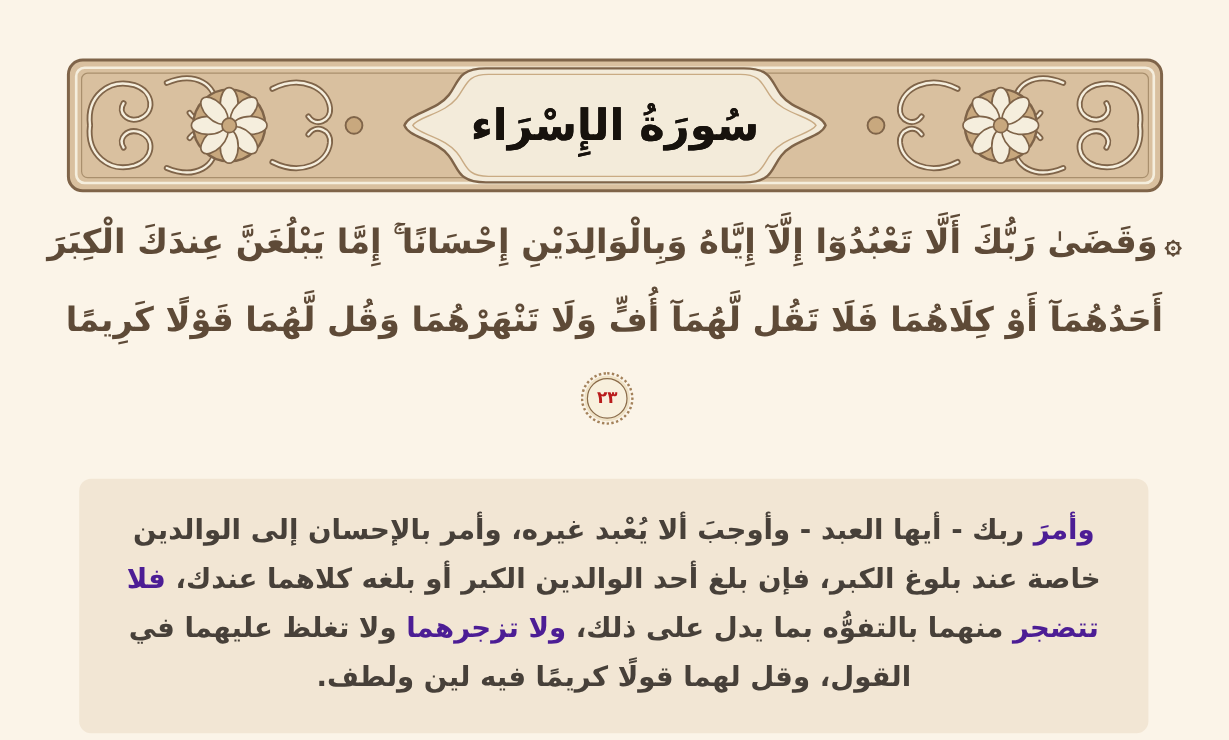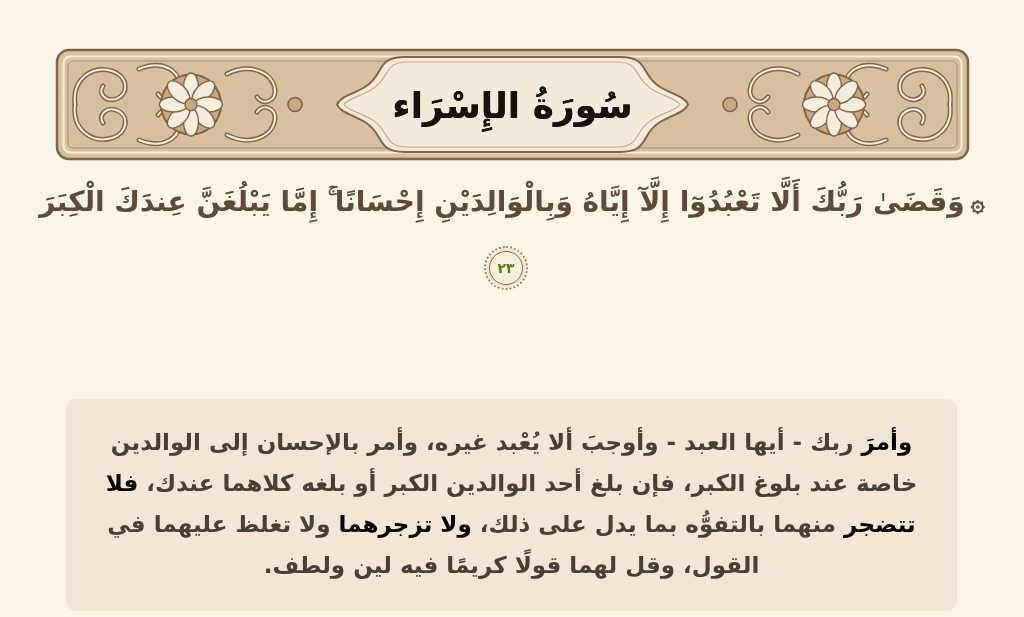--- a/index.html
+++ b/index.html
@@ -36,21 +36,21 @@
     direction:rtl; text-align:center;
     color:#5e4a37;
     font-size:28px; font-weight:bold;
   }
   .verse-line { line-height:64px; }
   .rub-el-hizb { font-size:24px; margin-left:6px; color:#5e4a37; }
   .ayah-medallion {
     display:inline-flex; align-items:center; justify-content:center;
     width:34px; height:34px; margin-right:12px; vertical-align:middle;
     border:1.6px solid #8a6b49; border-radius:50%;
-    background:#f8f0dd; color:#4d7c0f;
+    background:#f8f0dd; color:#b91c1c;
     font-size:14px; font-weight:bold; line-height:1;
     box-shadow:0 0 0 2px #efe2c6;
     outline:2px dotted #a3815a; outline-offset:3px;
   }
 
   
   .section-label {
     position:absolute; top:349px; right:76px;
     direction:rtl;
     color:#a79078; font-size:20px; font-weight:bold;
@@ -61,21 +61,21 @@
     position:absolute; left:66px; top:399px;
     width:891px; height:212px;
     background:#f2e6d4; border-radius:10px;
     padding:23px 30px;
   }
   .tafsir-text {
     direction:rtl; text-align:center;
     font-size:23px; font-weight:bold;
     line-height:41px; color:#474039;
   }
-  .tafsir-text .hl { color:#000000; }
+  .tafsir-text .hl { color:#4c1d95; }
 </style>
 </head>
 <body>
 
 <div class="page">
 
   <div class="frame-band">
     <svg viewBox="0 0 915 113" preserveAspectRatio="none">
 
       <rect x="2" y="2" width="911" height="109" rx="12" fill="#d9c09f" stroke="#7f6449" stroke-width="2.5"></rect>
@@ -125,21 +125,21 @@
       <use href="#sideOrnament" transform="translate(915 0) scale(-1 1)"></use>
 
       <path d="M350,9 H565 C595,9 585,27 605,39 C619,47 630,49 633,56.5 C630,64 619,66 605,74 C585,86 595,104 565,104 H350 C320,104 330,86 310,74 C296,66 285,64 282,56.5 C285,49 296,47 310,39 C330,27 320,9 350,9 Z" fill="#f3ebda" stroke="#7f6449" stroke-width="2"></path>
       <path d="M352,14 H562 C586,14 578,30 598,42 C610,49 622,51 625,56.5 C622,62 610,64 598,71 C578,83 586,99 562,99 H352 C328,99 336,83 316,71 C304,64 292,62 289,56.5 C292,51 304,49 316,42 C336,30 328,14 352,14 Z" fill="none" stroke="#c9ab84" stroke-width="1.2"></path>
     </svg>
     <div class="surah-title">سُورَةُ الإِسْرَاء</div>
   </div>
 
   <div class="verse-block">
     <div class="verse-line"><span class="rub-el-hizb">۞</span><span>وَقَضَىٰ رَبُّكَ أَلَّا تَعْبُدُوٓا إِلَّآ إِيَّاهُ وَبِالْوَالِدَيْنِ إِحْسَانًا ۚ إِمَّا يَبْلُغَنَّ عِندَكَ الْكِبَرَ</span></div>
-    <div class="verse-line"><span class="ayah-medallion">
+    <div class="verse-line"><span>أَحَدُهُمَآ أَوْ كِلَاهُمَا فَلَا تَقُل لَّهُمَآ أُفٍّ وَلَا تَنْهَرْهُمَا وَقُل لَّهُمَا قَوْلًا كَرِيمًا</span><span class="ayah-medallion">
           <span>٢٣</span>
         </span></div>
   </div>
 
 
   <div class="tafsir-box">
     <p class="tafsir-text"><span class="hl">وأمرَ</span><span> ربك - أيها العبد - وأوجبَ ألا يُعْبد غيره، وأمر بالإحسان إلى الوالدين خاصة عند بلوغ الكبر، فإن بلغ أحد الوالدين الكبر أو بلغه كلاهما عندك، </span><span class="hl">فلا تتضجر</span><span> منهما بالتفوُّه بما يدل على ذلك، </span><span class="hl">ولا تزجرهما</span><span> ولا تغلظ عليهما في القول، وقل لهما قولًا كريمًا فيه لين ولطف.</span></p>
   </div>
 
 </div>

